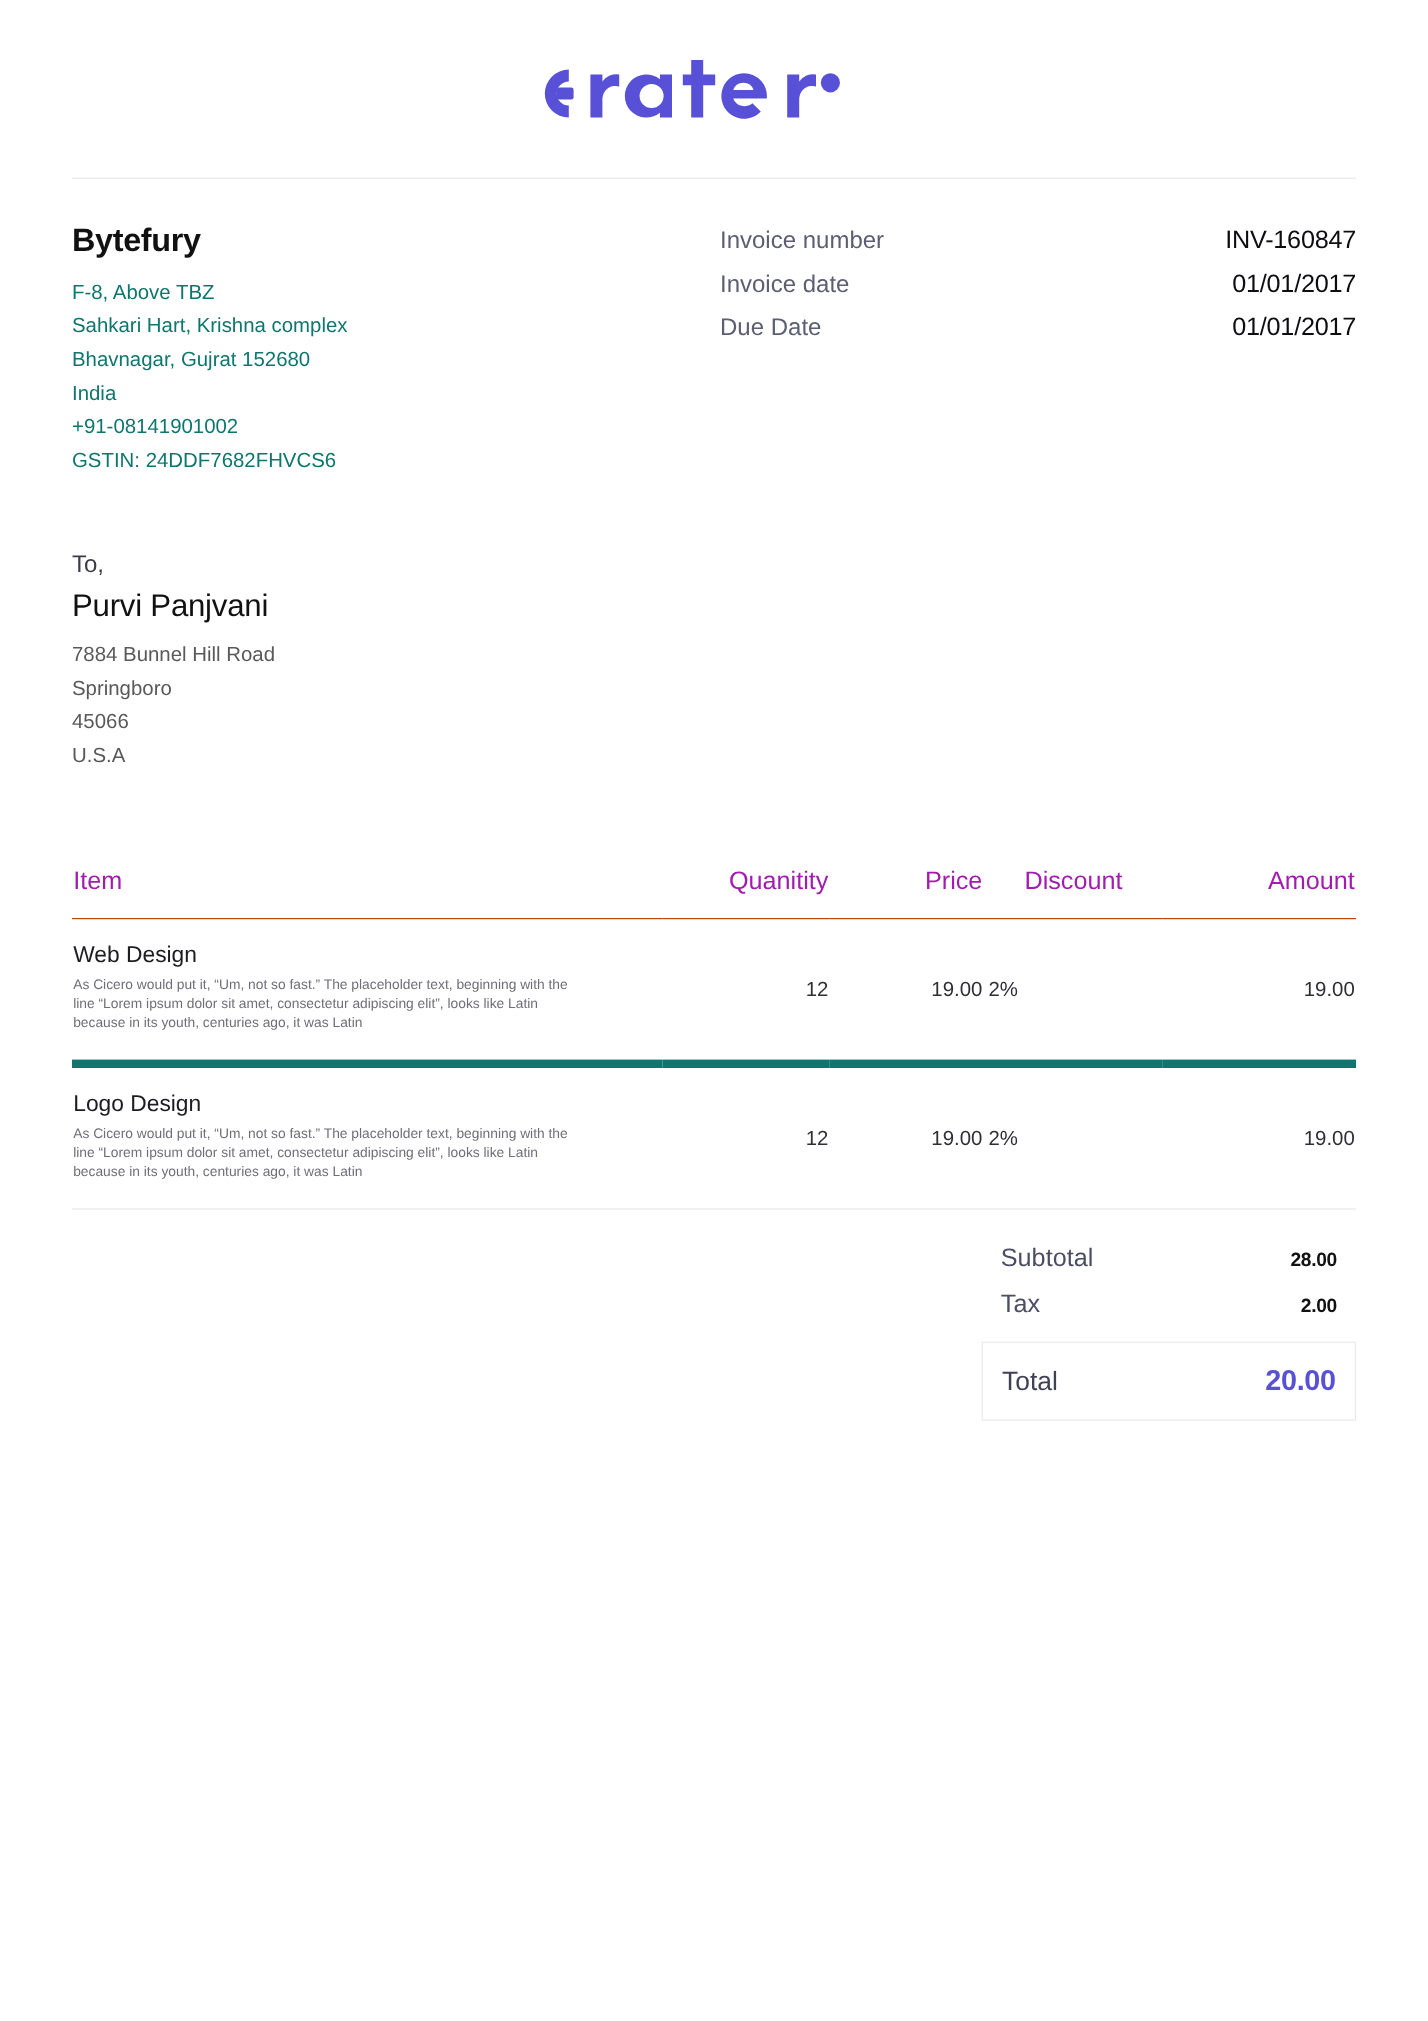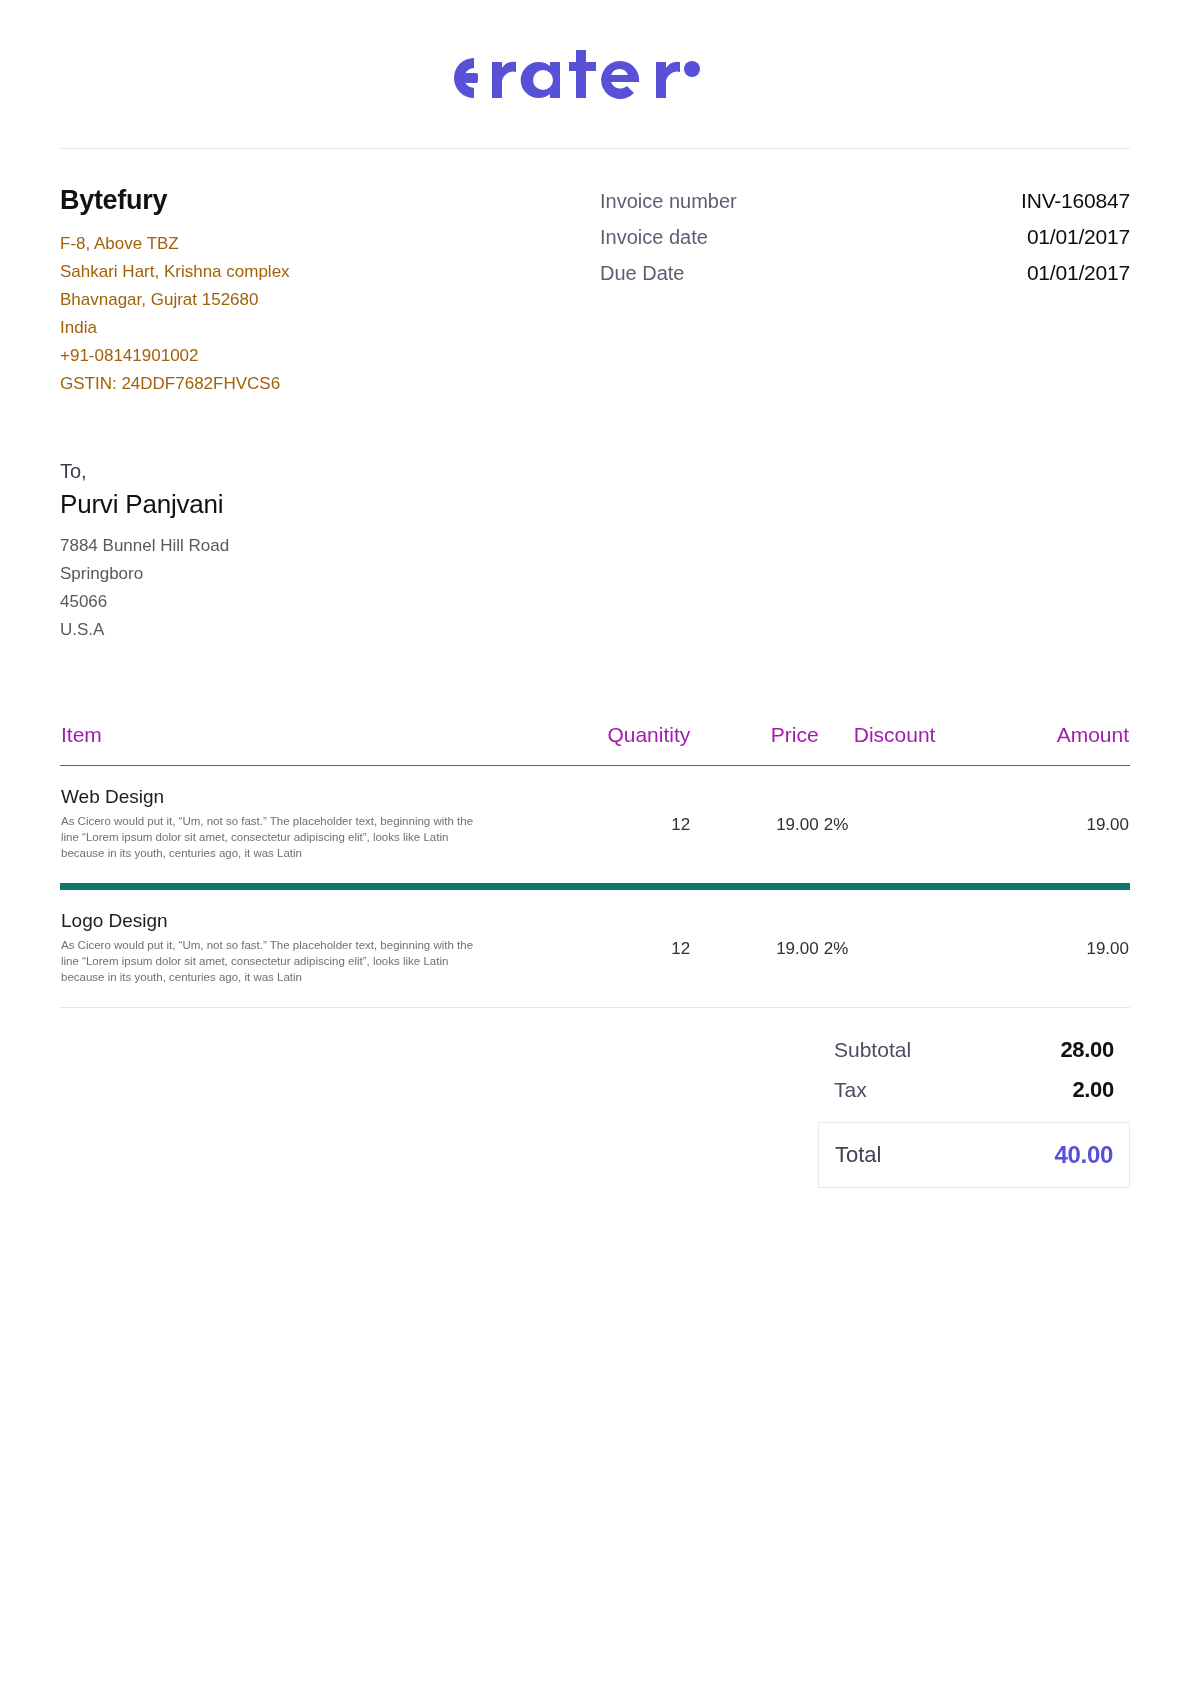--- a/index.html
+++ b/index.html
@@ -49,21 +49,21 @@
   .company-name {
     font-size: 27px;
     font-weight: bold;
     color: #111;
     letter-spacing: -0.3px;
     margin-bottom: 14px;
   }
   .company-addr {
     font-size: 17px;
     line-height: 28px;
-    color: #a16207;
+    color: #0f766e;
   }
 
   .meta {
     flex: 1;
     padding-top: 4px;
   }
   .meta-row {
     display: flex;
     justify-content: space-between;
     align-items: baseline;
@@ -175,21 +175,21 @@
     display: flex;
     justify-content: space-between;
     align-items: baseline;
     padding: 7px 16px;
   }
   .totals-label {
     font-size: 21px;
     color: #4b4e63;
   }
   .totals-value {
-    font-size: 22px;
+    font-size: 16px;
     color: #111;
     font-weight: bold;
     letter-spacing: -0.3px;
   }
   .totals-total {
     border: 1px solid #e9e9f1;
     display: flex;
     justify-content: space-between;
     align-items: center;
     padding: 18px 16px;
@@ -315,18 +315,18 @@
       <div class="totals-row">
         <span class="totals-label">Subtotal</span>
         <span class="totals-value">28.00</span>
       </div>
       <div class="totals-row">
         <span class="totals-label">Tax</span>
         <span class="totals-value">2.00</span>
       </div>
       <div class="totals-total">
         <span class="totals-label">Total</span>
-        <span class="totals-value">40.00</span>
+        <span class="totals-value">20.00</span>
       </div>
     </div>
   </div>
 
 </div>
 
 </body></html>

